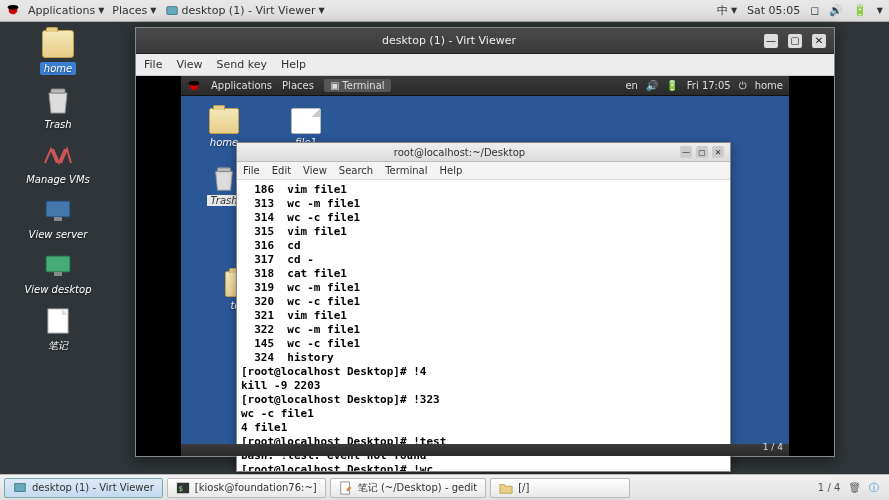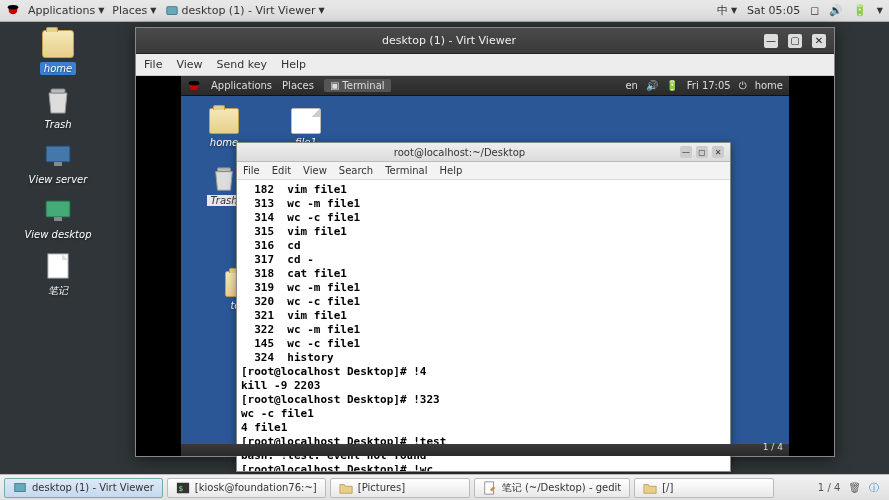--- a/index.html
+++ b/index.html
@@ -110,20 +110,25 @@
 
 <div class="host-desktop">
   <div class="desk-icons">
     <div class="dicon sel"><div class="ibox home-ic"></div><span class="lbl">home</span></div>
     <div class="dicon"><div class="ibox">
           <svg width="26" height="28" viewBox="0 0 26 28">
             <path d="M4 6h18l-2 20H6z" fill="#ddd" stroke="#999"></path>
             <rect x="6" y="2" width="14" height="4" rx="1" fill="#bbb" stroke="#888"></rect>
           </svg>
         </div><span class="lbl">Trash</span></div>
+    <div class="dicon"><div class="ibox">
+          <svg width="30" height="22" viewBox="0 0 30 22">
+            <path d="M2 18 L8 4 L14 18 M10 4 L16 18 L22 4 M18 18 L24 4 L28 18" stroke="#c55" stroke-width="2" fill="none"></path>
+          </svg>
+        </div><span class="lbl">Manage VMs</span></div>
     <div class="dicon"><div class="ibox">
           <svg width="30" height="26" viewBox="0 0 30 26">
             <rect x="3" y="3" width="24" height="16" rx="1" fill="#47a" stroke="#246"></rect>
             <rect x="11" y="19" width="8" height="4" fill="#888"></rect>
           </svg>
         </div><span class="lbl">View server</span></div>
     <div class="dicon"><div class="ibox">
           <svg width="30" height="26" viewBox="0 0 30 26">
             <rect x="3" y="3" width="24" height="16" rx="1" fill="#4a7" stroke="#264"></rect>
             <rect x="11" y="19" width="8" height="4" fill="#888"></rect>
@@ -193,21 +198,21 @@
             <span class="tb">✕</span>
           </div>
           <div class="term-menu">
             <span>File</span>
             <span>Edit</span>
             <span>View</span>
             <span>Search</span>
             <span>Terminal</span>
             <span>Help</span>
           </div>
-          <div class="term-body" id="term-body"><b>  182  vim file1</b>
+          <div class="term-body" id="term-body"><b>  186  vim file1</b>
 <b>  313  wc -m file1</b>
 <b>  314  wc -c file1</b>
 <b>  315  vim file1</b>
 <b>  316  cd</b>
 <b>  317  cd -</b>
 <b>  318  cat file1</b>
 <b>  319  wc -m file1</b>
 <b>  320  wc -c file1</b>
 <b>  321  vim file1</b>
 <b>  322  wc -m file1</b>
@@ -245,26 +250,20 @@
       </div>
       <div class="tb-btn">
         <svg class="tb-ic" viewBox="0 0 16 16">
           <rect x="1" y="2" width="14" height="12" fill="#333"></rect>
           <text x="3" y="11" fill="#9f9" font-size="8">$</text>
         </svg>
         <span>[kiosk@foundation76:~]</span>
       </div>
       <div class="tb-btn">
         <svg class="tb-ic" viewBox="0 0 16 16">
-          <path d="M1 4h5l1 2h8v8H1z" fill="#e8cf8a" stroke="#c0a050"></path>
-        </svg>
-        <span>[Pictures]</span>
-      </div>
-      <div class="tb-btn">
-        <svg class="tb-ic" viewBox="0 0 16 16">
           <rect x="2" y="1" width="10" height="14" fill="#fff" stroke="#888"></rect>
           <path d="M10 12l4-4-2-2-4 4z" fill="#c84"></path>
         </svg>
         <span>笔记 (~/Desktop) - gedit</span>
       </div>
       <div class="tb-btn">
         <svg class="tb-ic" viewBox="0 0 16 16">
           <path d="M1 4h5l1 2h8v8H1z" fill="#e8cf8a" stroke="#c0a050"></path>
         </svg>
         <span>[/]</span>

